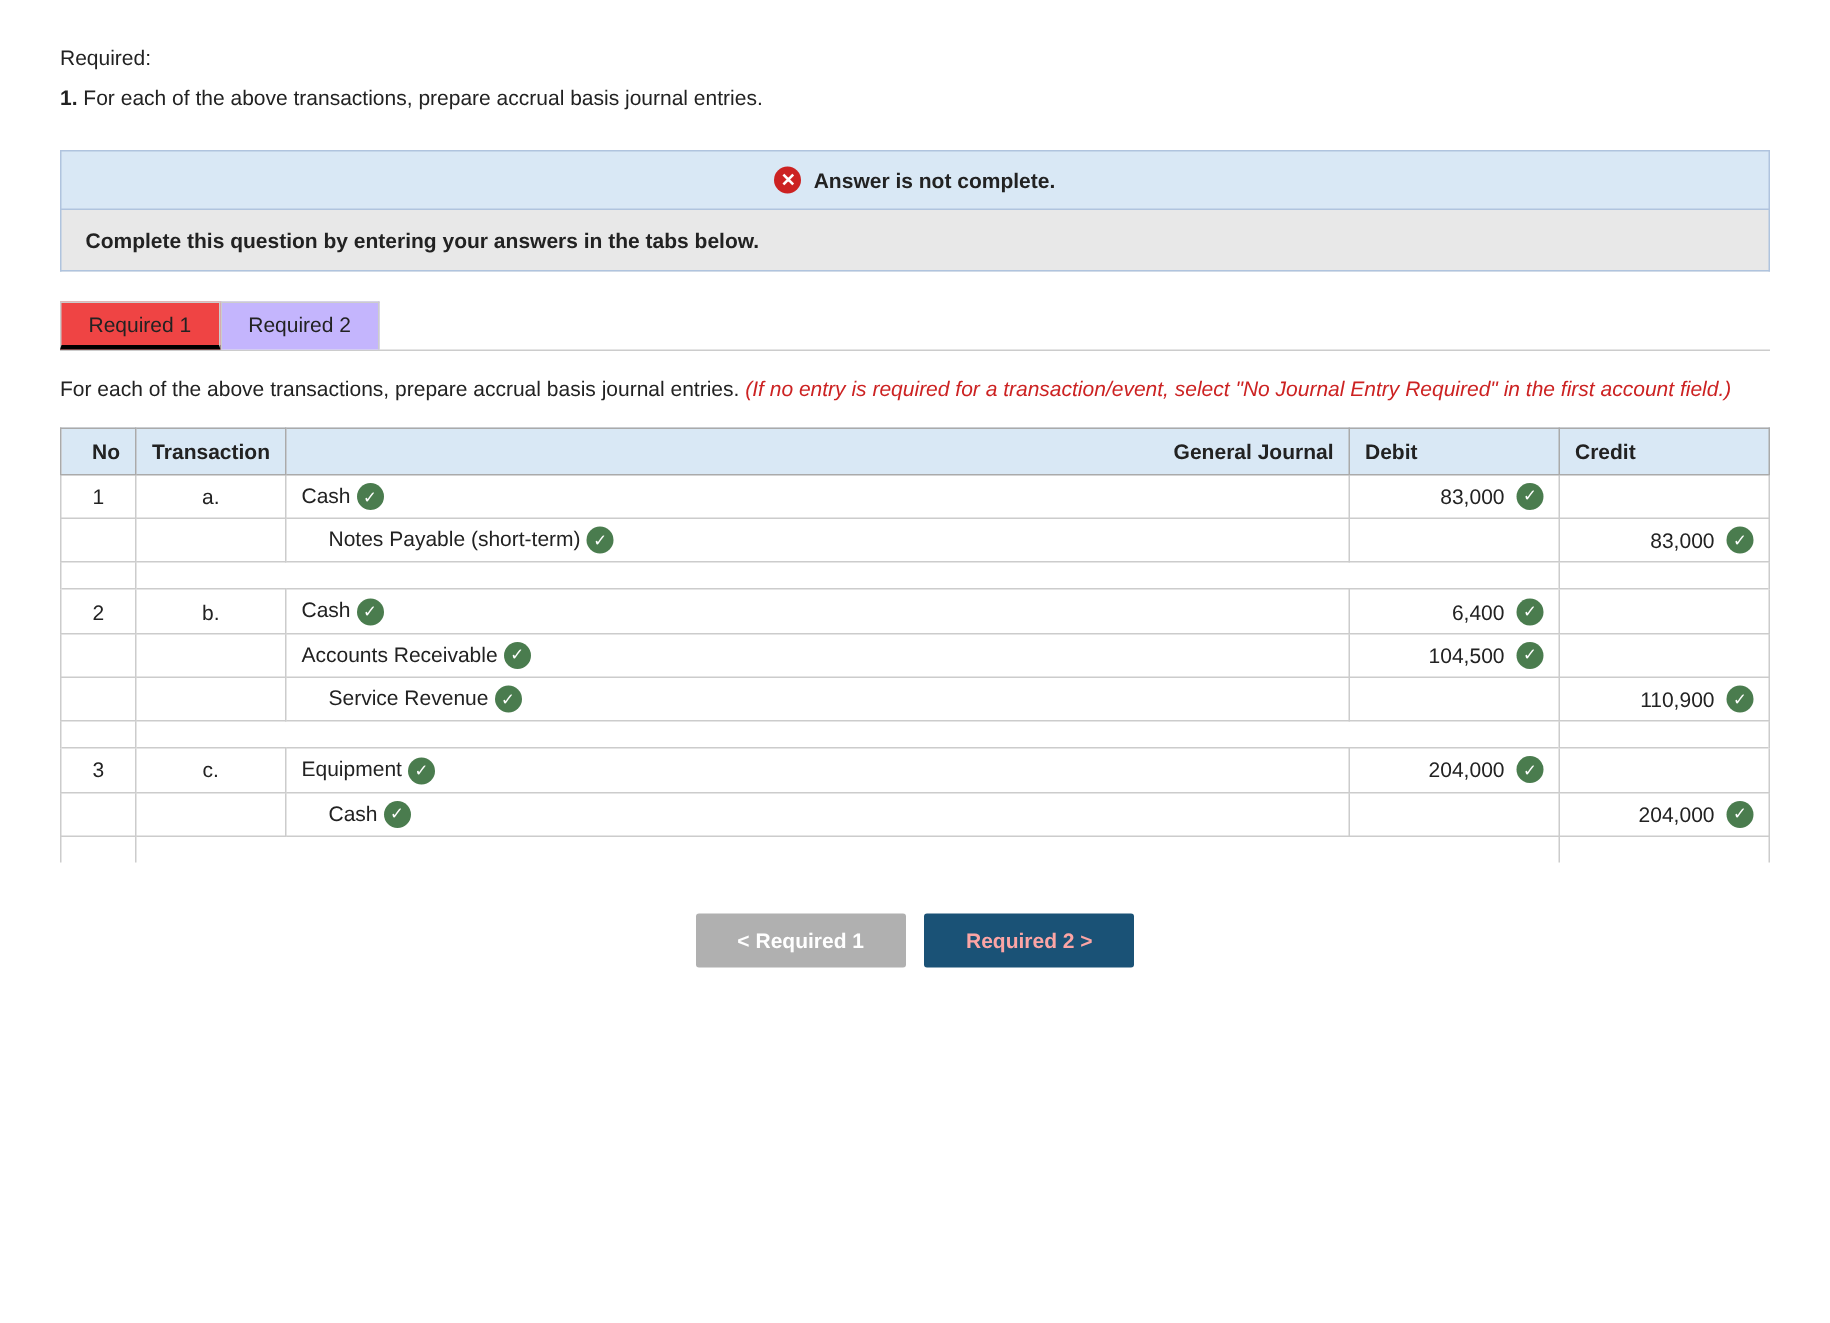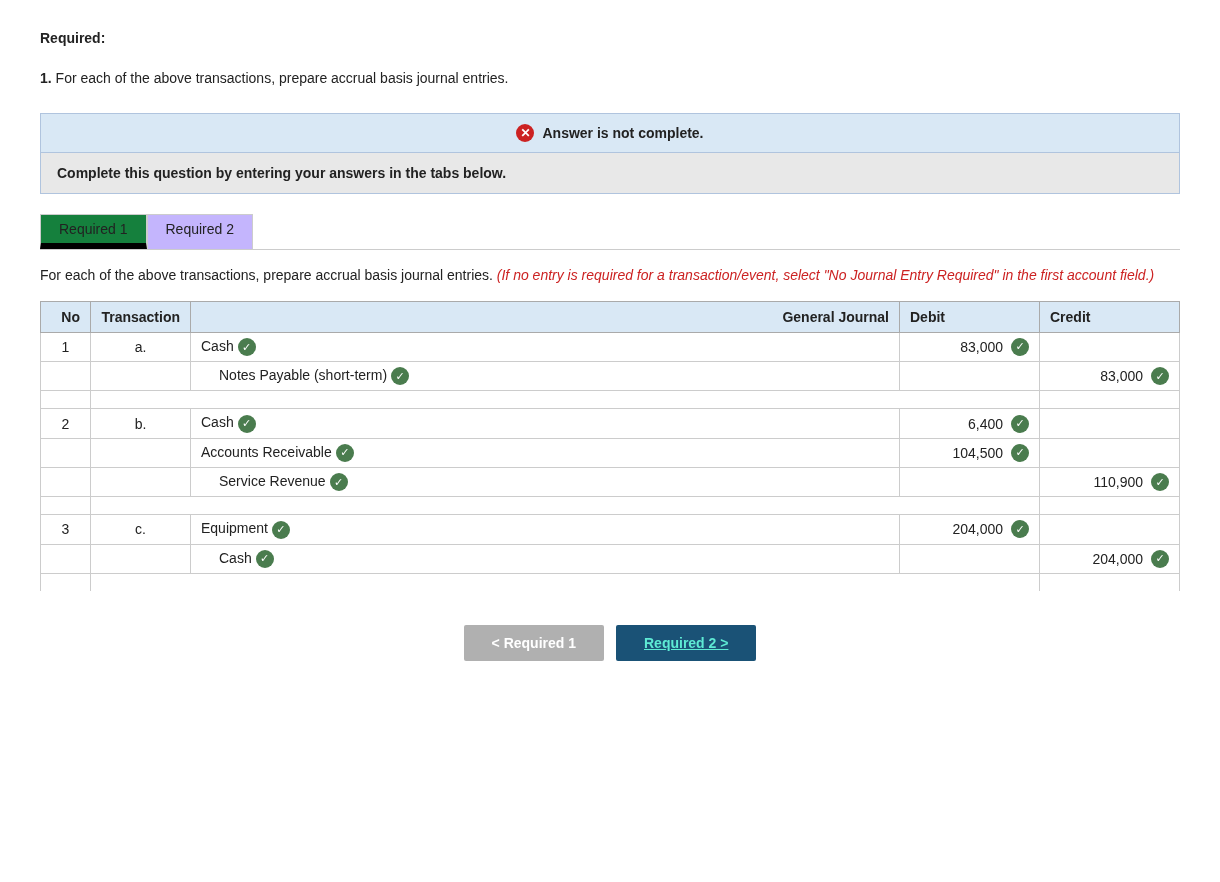--- a/index.html
+++ b/index.html
@@ -4,22 +4,22 @@
   <style>
     * { box-sizing: border-box; margin: 0; padding: 0; }
     body {
       font-family: Arial, sans-serif;
       font-size: 14px;
       color: #222;
       background: #fff;
       padding: 30px 40px;
     }
     .required-header {
-      font-weight: bold;
-      margin-bottom: 21px;
+      font-weight: normal;
+      margin-bottom: 8px;
     }
     .instructions {
       margin-bottom: 6px;
       line-height: 1.6;
     }
     .instructions b { font-weight: bold; }
     .answer-box {
       border: 1px solid #b0c4de;
       background: #d9e8f5;
       text-align: center;
@@ -62,23 +62,23 @@
     }
     .tab {
       border: 1px solid #ccc;
       padding: 6px 18px;
       background: #fff;
       cursor: pointer;
       font-size: 14px;
       border-bottom: none;
     }
     .tab.active {
-      background: #15803d;
+      background: #ef4444;
       font-weight: normal;
-      border-bottom: 6px solid #000000;
+      border-bottom: 3px solid #000000;
       z-index: 1;
     }
     .tab:not(.active) {
       background: #c4b5fd;
     }
     .tab-content {
       border-top: 1px solid #ccc;
       padding-top: 14px;
       padding-bottom: 10px;
     }
@@ -151,28 +151,27 @@
       border: none;
       padding: 10px 28px;
       font-size: 14px;
       font-weight: bold;
       cursor: pointer;
       border-radius: 2px;
       text-align: center;
     }
     .btn-next {
       background: #1a5276;
-      color: #5eead4;
+      color: #fca5a5;
       border: none;
       padding: 10px 28px;
       font-size: 14px;
       font-weight: bold;
       cursor: pointer;
       border-radius: 2px;
-      text-decoration: underline;
     }
   </style>
 </head>
 <body>
 
 <p class="required-header">Required:</p>
 <div class="instructions">
   <div><b>1.</b> <span>For each of the above transactions, prepare accrual basis journal entries.</span></div>
 </div>
 

